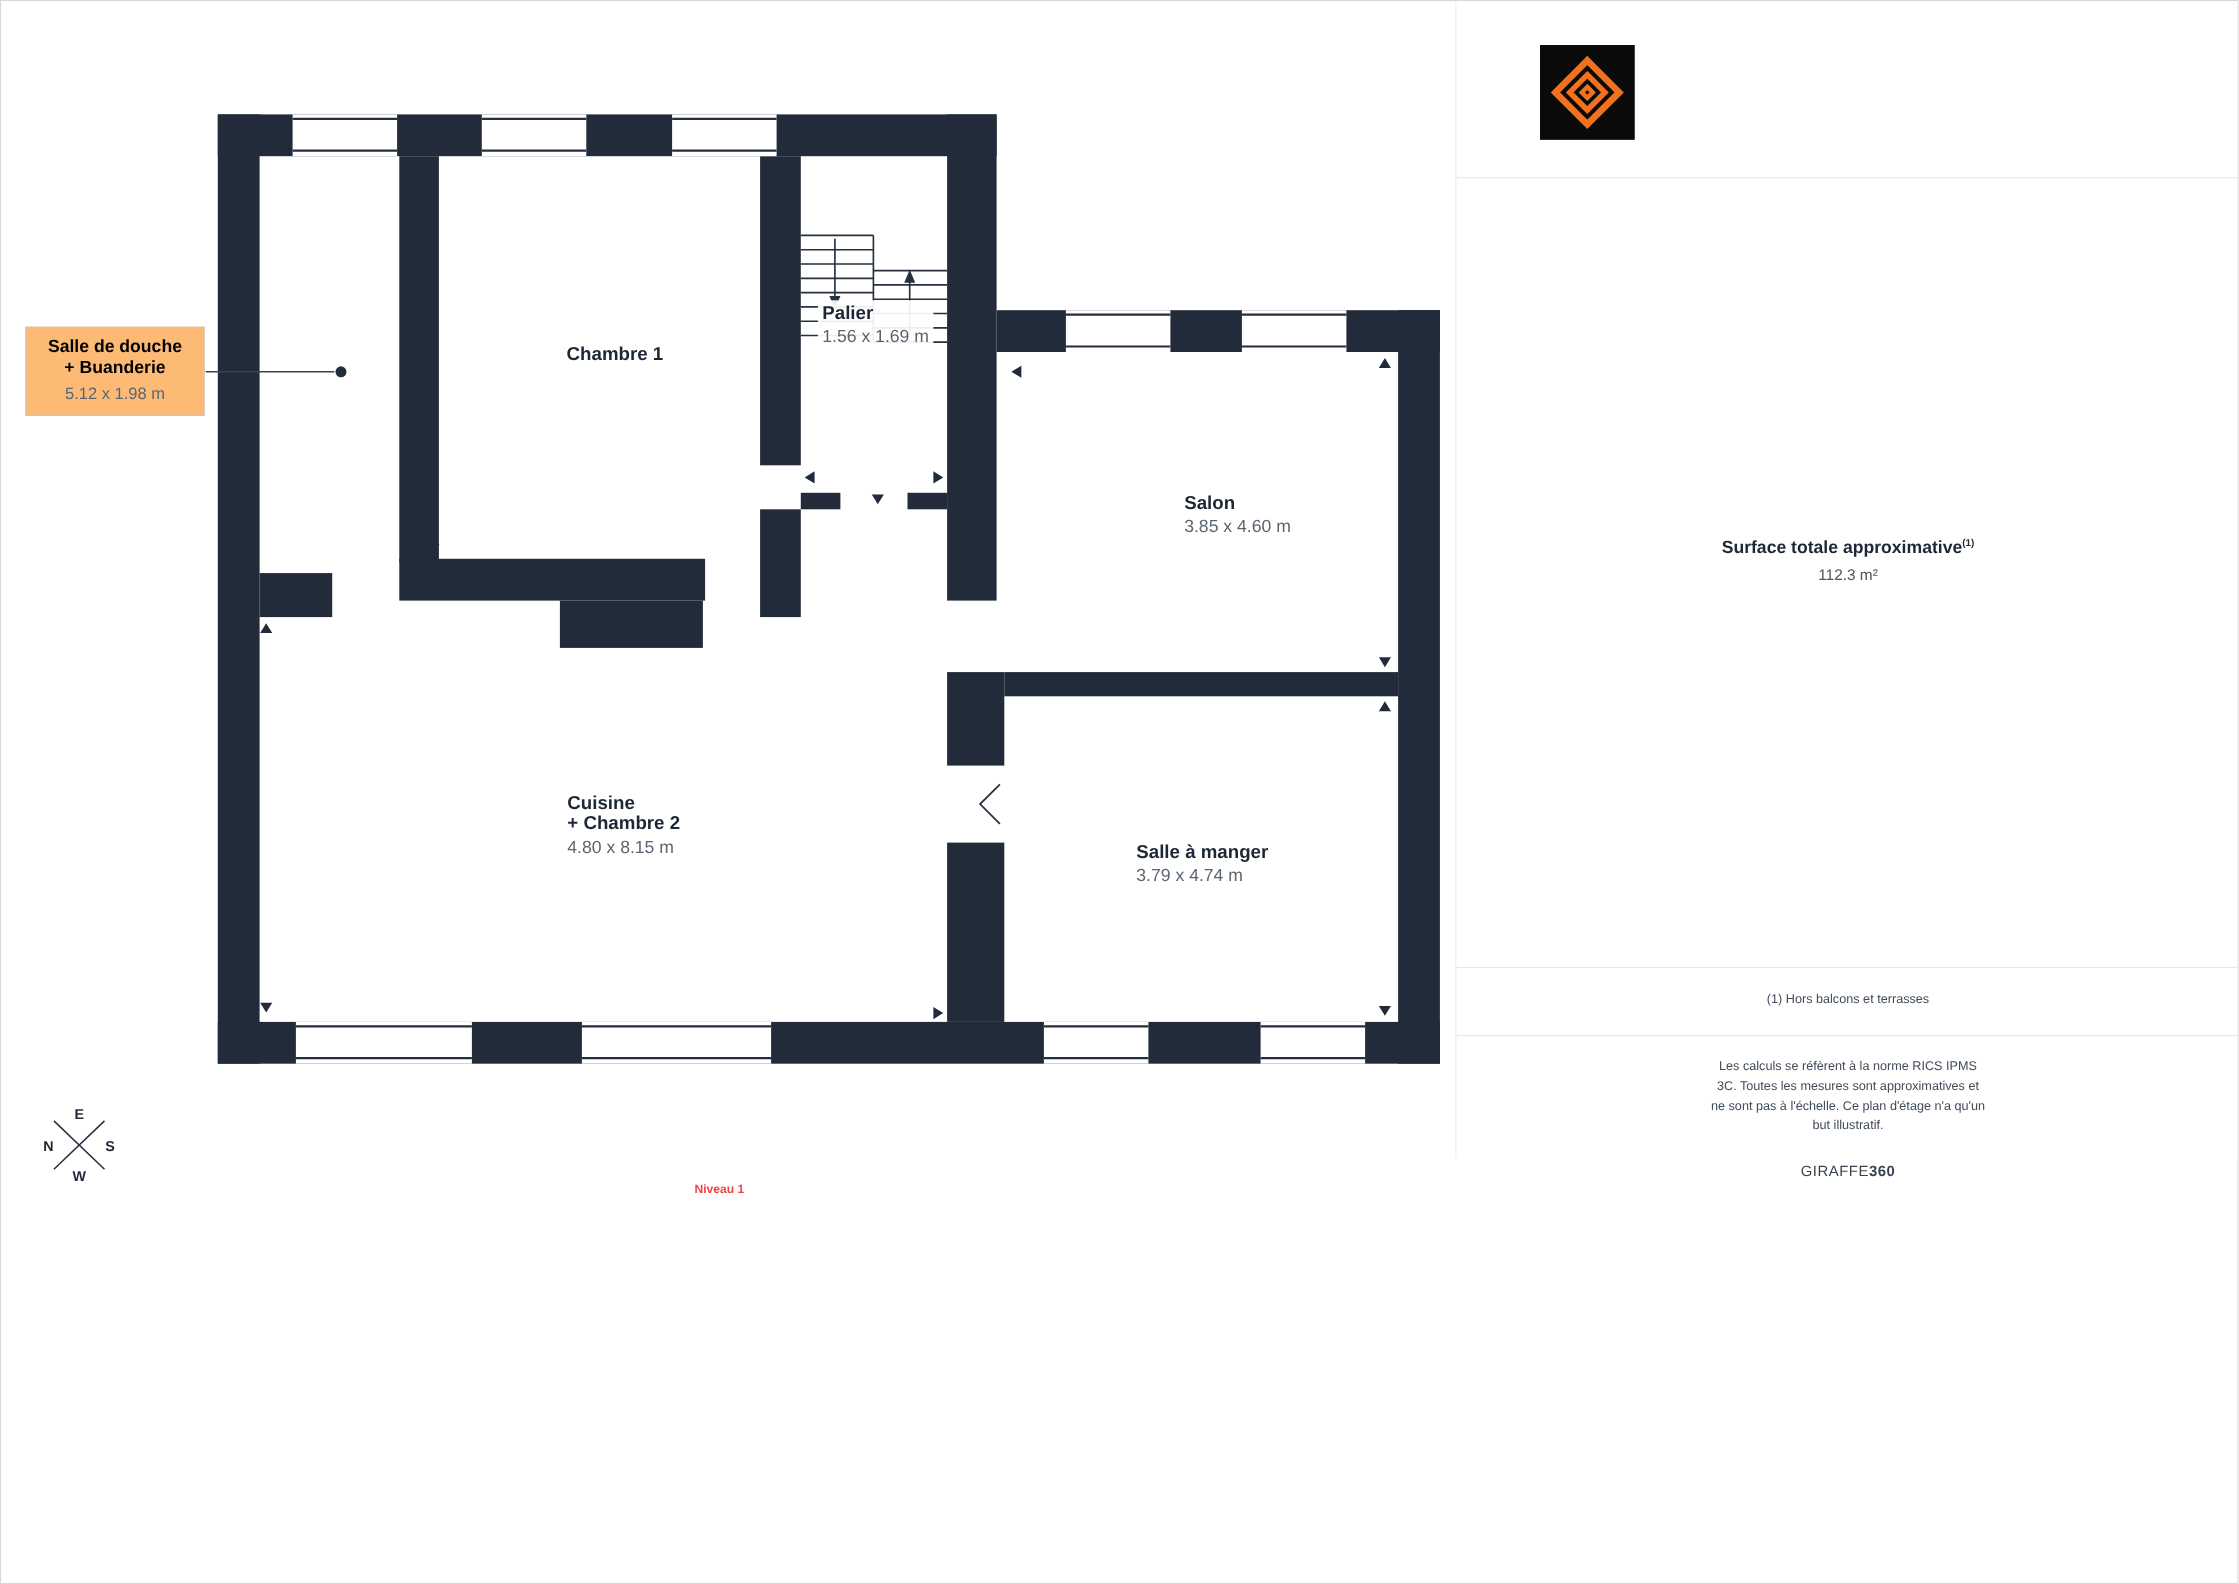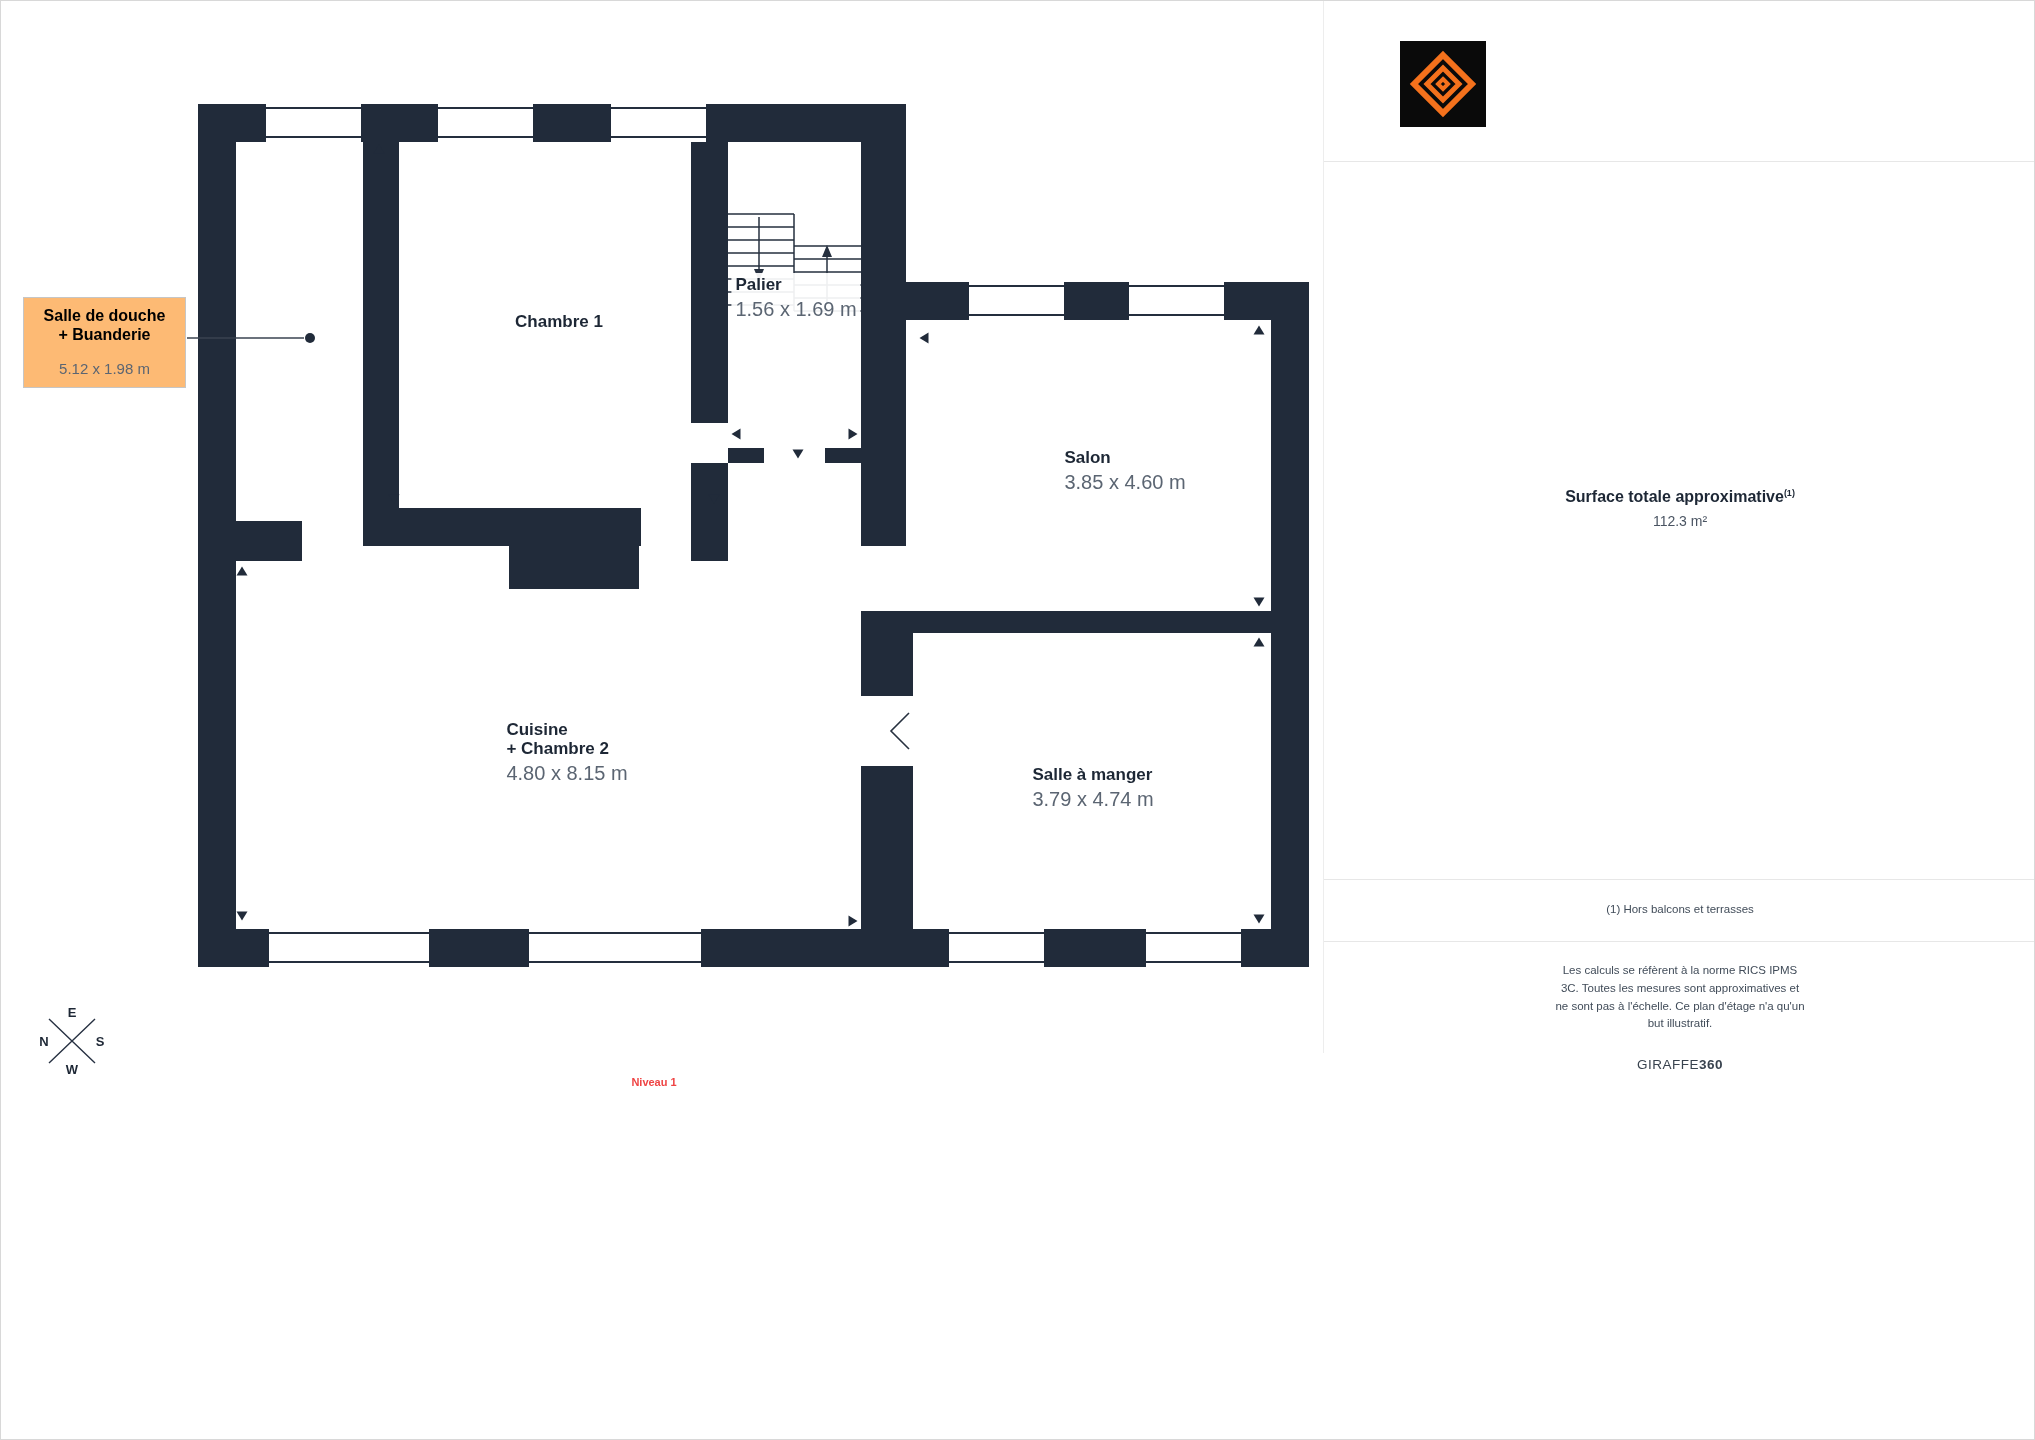--- a/index.html
+++ b/index.html
@@ -6,29 +6,29 @@
   body { background:#ffffff; font-family:"Liberation Sans","DejaVu Sans",sans-serif; }
   .page {
     position:relative; width:2035px; height:1440px; background:#ffffff;
     border:1px solid #d8d8d8; overflow:hidden;
   }
   .plan-area { position:absolute; left:0; top:0; width:1322px; height:1440px; }
   .plan-svg { position:absolute; left:0; top:0; }
 
   .room-label { position:absolute; transform:translateX(-50%); text-align:left; color:#1d2735; white-space:nowrap; }
   .room-name  { font-weight:bold; font-size:17px; line-height:19px; }
-  .room-dims  { font-size:20px; color:#5b6572; margin-top:4px; }
+  .room-dims  { font-size:16px; color:#5b6572; margin-top:4px; }
   .label-bg   { background:rgba(255,255,255,0.92); padding:2px 4px; }
 
   .callout {
     position:absolute; left:22px; top:296px; width:163px;
     background:#fdba74; border:1px solid #c6c6c6; text-align:center; padding:8px 4px 10px 4px;
   }
   .callout .room-name { font-size:16px; line-height:19px; }
-  .callout .room-dims { font-size:15px; margin-top:16px; }
+  .callout .room-dims { font-size:15px; margin-top:6px; }
 
   .level-label {
     position:absolute; left:653px; top:1075px; transform:translateX(-50%);
     font-weight:bold; font-size:11px; color:#ef4444;
   }
   .compass-letter { font-size:13px; font-weight:bold; fill:#1d2735; }
 
   .sidebar {
     position:absolute; left:1322px; top:0; width:713px; height:1052px;
     border-left:1px solid #ededed; background:#ffffff;

